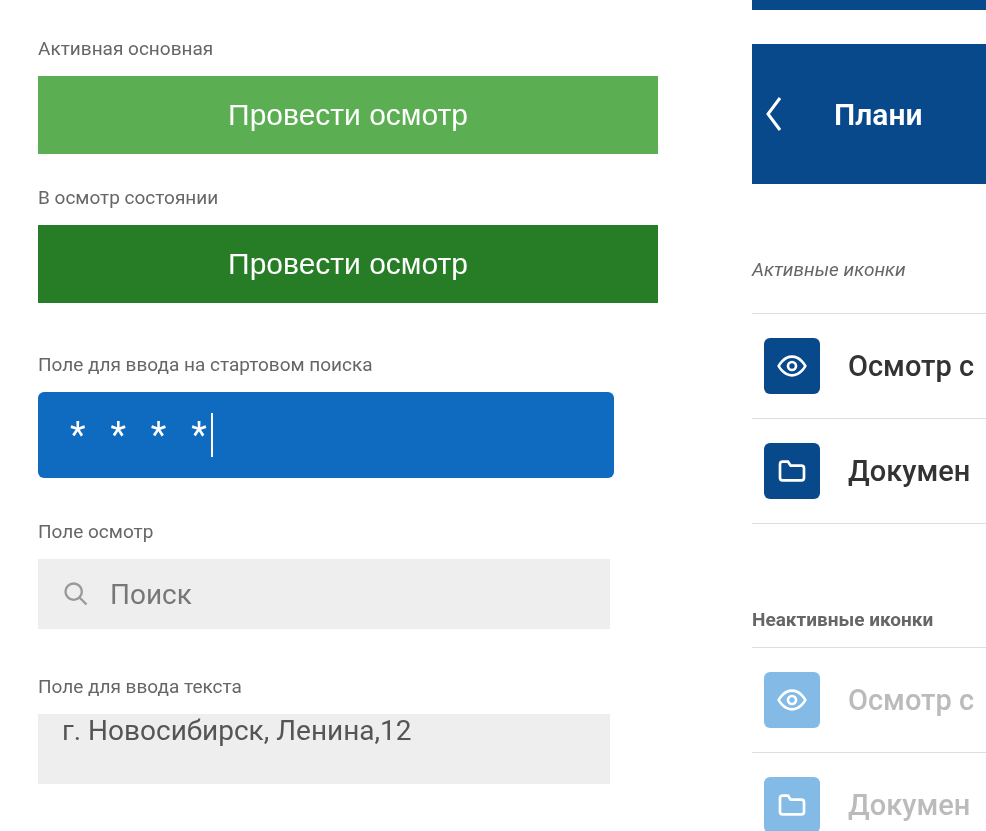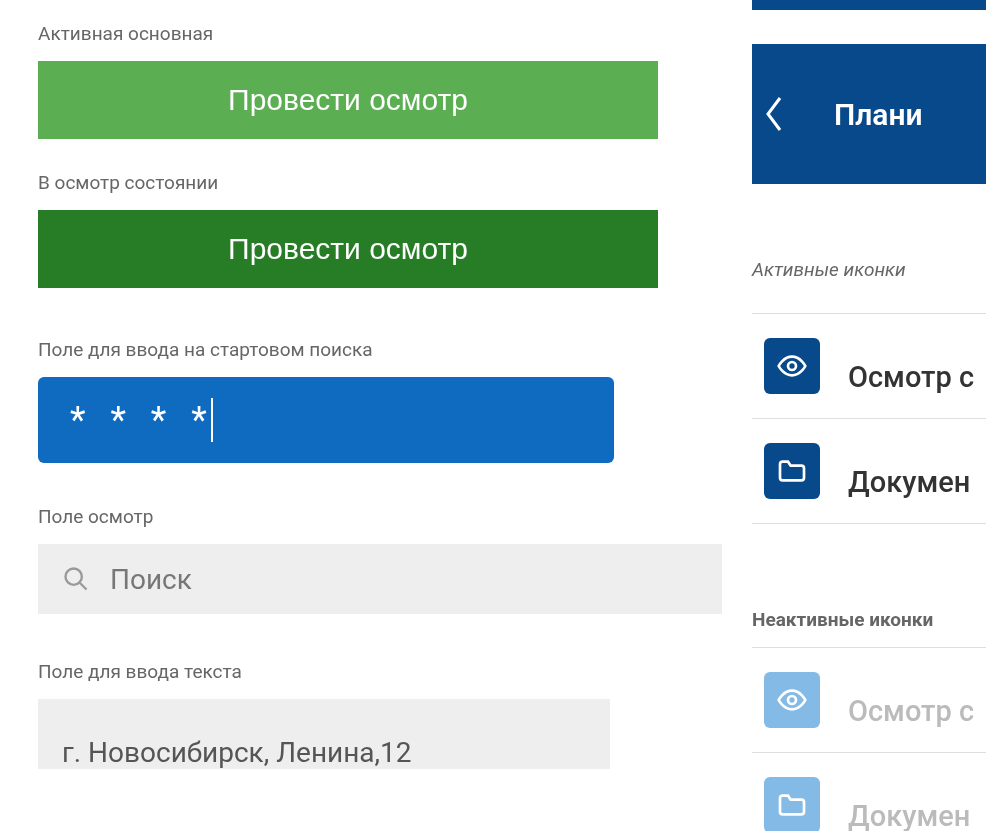--- a/index.html
+++ b/index.html
@@ -11,21 +11,21 @@
       font-family: -apple-system, BlinkMacSystemFont, "Segoe UI", Roboto, "Helvetica Neue", Arial, sans-serif;
       background: #ffffff;
       width: 986px;
       height: 831px;
       position: relative;
       overflow: hidden;
     }
     .left-column {
       position: absolute;
       left: 38px;
-      top: 0;
+      top: 15px;
       width: 620px;
     }
     .right-column {
       position: absolute;
       left: 752px;
       top: 0;
       width: 234px;
     }
     .label {
       color: #666666;
@@ -83,21 +83,21 @@
       height: 44px;
       background: #ffffff;
       margin-left: -4px;
       vertical-align: middle;
     }
     .section-search {
       margin-top: 42px;
     }
     .search-field {
       background: #eeeeee;
-      width: 684px;
+      width: 572px;
       height: 70px;
       display: flex;
       align-items: center;
       padding-left: 24px;
       gap: 20px;
     }
     .search-icon-svg {
       width: 28px;
       height: 28px;
       stroke: #999999;
@@ -109,21 +109,21 @@
       font-size: 28px;
     }
     .section-text-input {
       margin-top: 46px;
     }
     .text-field {
       background: #eeeeee;
       width: 572px;
       height: 70px;
       display: flex;
-      align-items: flex-end;
+      align-items: flex-start;
       padding-left: 24px;
     }
     .text-field-value {
       color: #555555;
       font-size: 28px;
     }
     
     .blue-bar-thin {
       background: #08498b;
       width: 234px;
@@ -161,21 +161,21 @@
     }
     .icons-section-label-inactive {
       color: #666666;
       font-size: 19px;
       margin-top: 84px;
       margin-bottom: 16px;
       font-weight: bold;
     }
     .icon-row {
       display: flex;
-      align-items: flex-end;
+      align-items: center;
       gap: 28px;
       padding: 24px 0 24px 12px;
       border-top: 1px solid #dddddd;
     }
     .icon-row:first-of-type {
       border-top: 1px solid #dddddd;
     }
     .icon-box {
       width: 56px;
       height: 56px;

